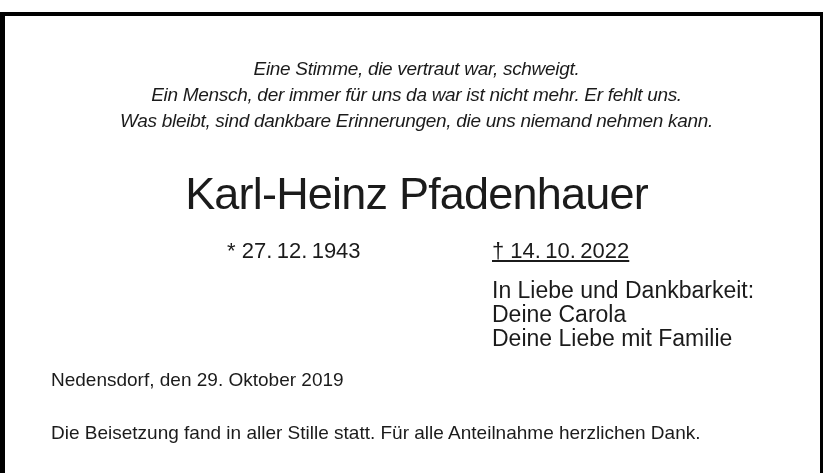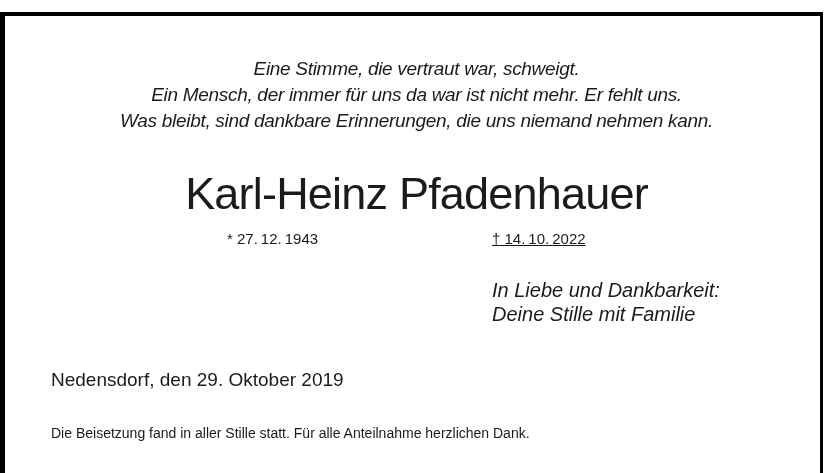--- a/index.html
+++ b/index.html
@@ -50,49 +50,48 @@
     margin: 0;
     text-align: center;
     font-size: 45px;
     font-weight: 400;
     line-height: 52px;
     letter-spacing: -0.8px;
     white-space: nowrap;
   }
   .date {
     position: absolute;
-    top: 211px;
-    font-size: 15px;
+    top: 223px;
+    font-size: 22px;
     line-height: 24px;
     white-space: nowrap;
   }
   .date.birth { left: 222px; }
   .date.death { left: 487px; text-decoration: underline; }
   .mourners {
     position: absolute;
     left: 487px;
     top: 262px;
-    font-size: 20px;
+    font-size: 23px;
     line-height: 24px;
     white-space: nowrap;
-    font-style: italic;
   }
   .place-date {
     position: absolute;
     left: 46px;
     top: 352px;
     font-size: 19px;
     line-height: 24px;
     white-space: nowrap;
   }
   .closing {
     position: absolute;
     left: 46px;
     top: 405px;
-    font-size: 14px;
+    font-size: 19px;
     line-height: 24px;
     white-space: nowrap;
   }
 </style>
 </head>
 <body>
 
 <div class="stage" style="--ink: #1b1b1b; --paper: #ffffff; --frame: #000000;">
   <div class="frame">
 
@@ -102,21 +101,22 @@
       <div>Was bleibt, sind dankbare Erinnerungen, die uns niemand nehmen kann.</div>
     </div>
 
     <h1 class="deceased-name">Karl-Heinz Pfadenhauer</h1>
 
     <span class="date birth">* 27. 12. 1943</span>
     <span class="date death">† 14. 10. 2022</span>
 
     <div class="mourners">
       <div>In Liebe und Dankbarkeit:</div>
-      <div>Deine Stille mit Familie</div>
+      <div>Deine Carola</div>
+      <div>Deine Liebe mit Familie</div>
     </div>
 
     <div class="place-date">Nedensdorf, den 29. Oktober 2019</div>
 
     <div class="closing">Die Beisetzung fand in aller Stille statt. Für alle Anteilnahme herzlichen Dank.</div>
 
   </div>
 </div>
 
 </body></html>

